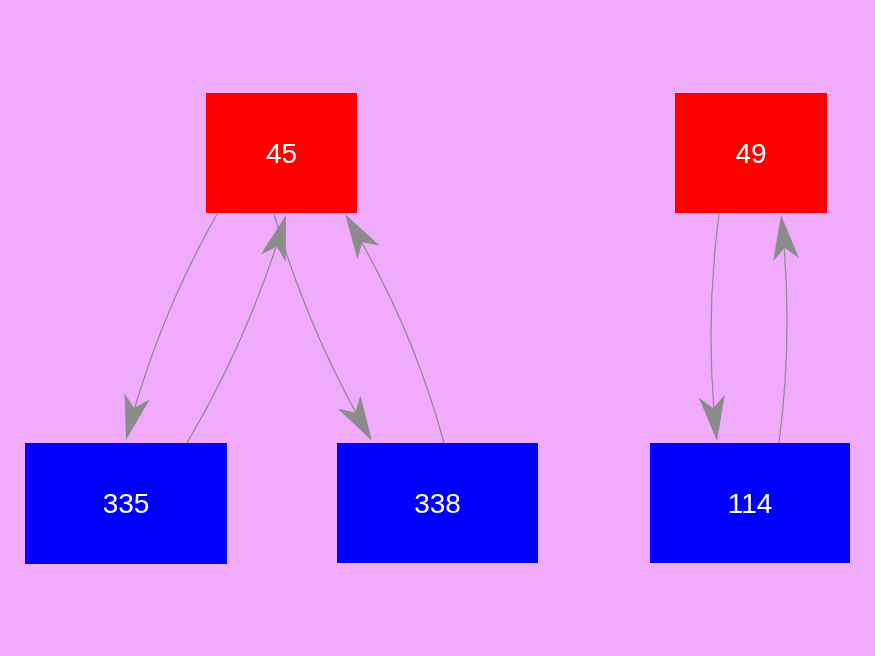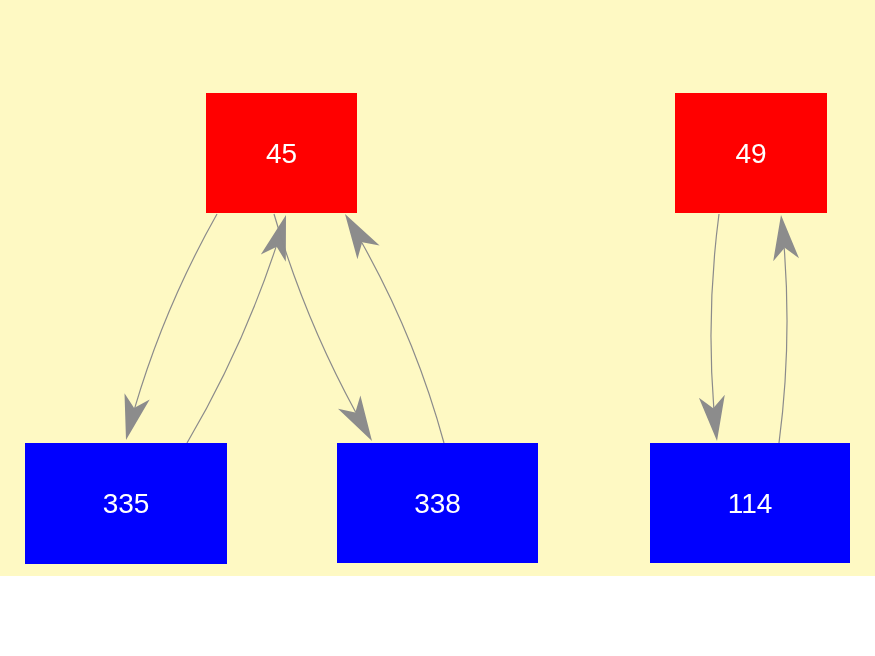--- a/index.html
+++ b/index.html
@@ -4,22 +4,22 @@
 <style>
   html, body {
     margin: 0;
     padding: 0;
     background: #ffffff;
     font-family: "Liberation Sans", sans-serif;
   }
   .figure {
     position: relative;
     width: 875px;
-    height: 576px;
-    background: #fef9c3;
+    height: 656px;
+    background: #f0abfc;
     overflow: hidden;
   }
   svg { display: block; }
   .node-label {
     font-family: "Liberation Sans", sans-serif;
     font-size: 28px;
     fill: #ffffff;
   }
 </style>
 </head>

